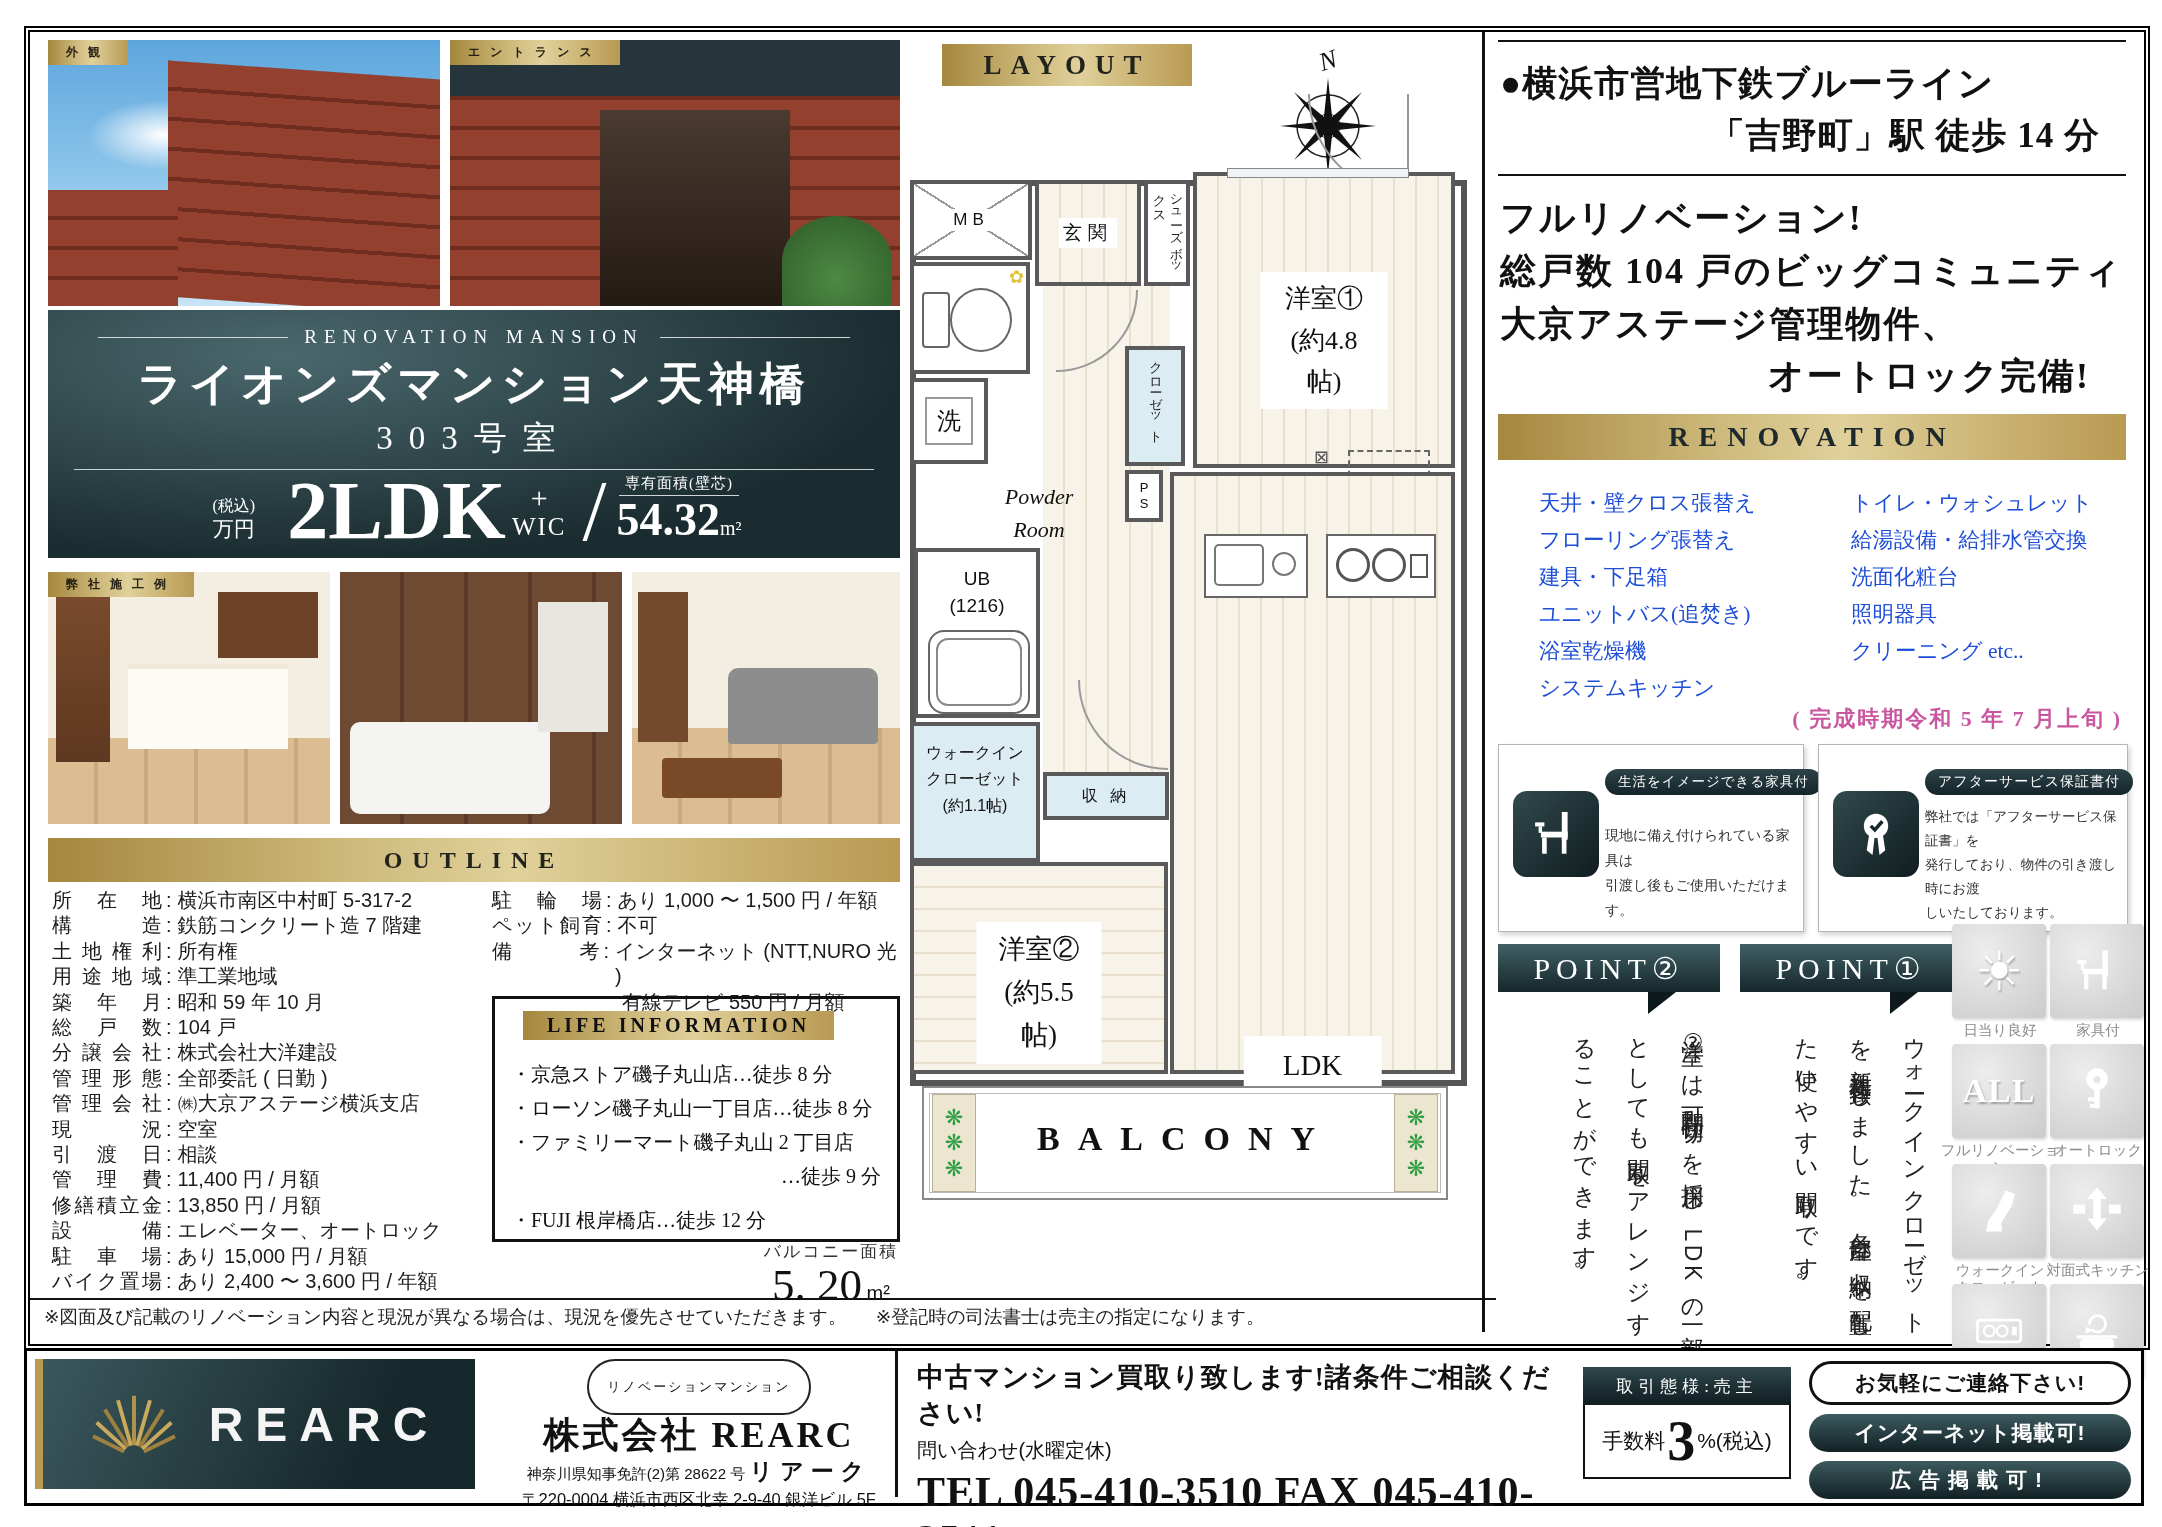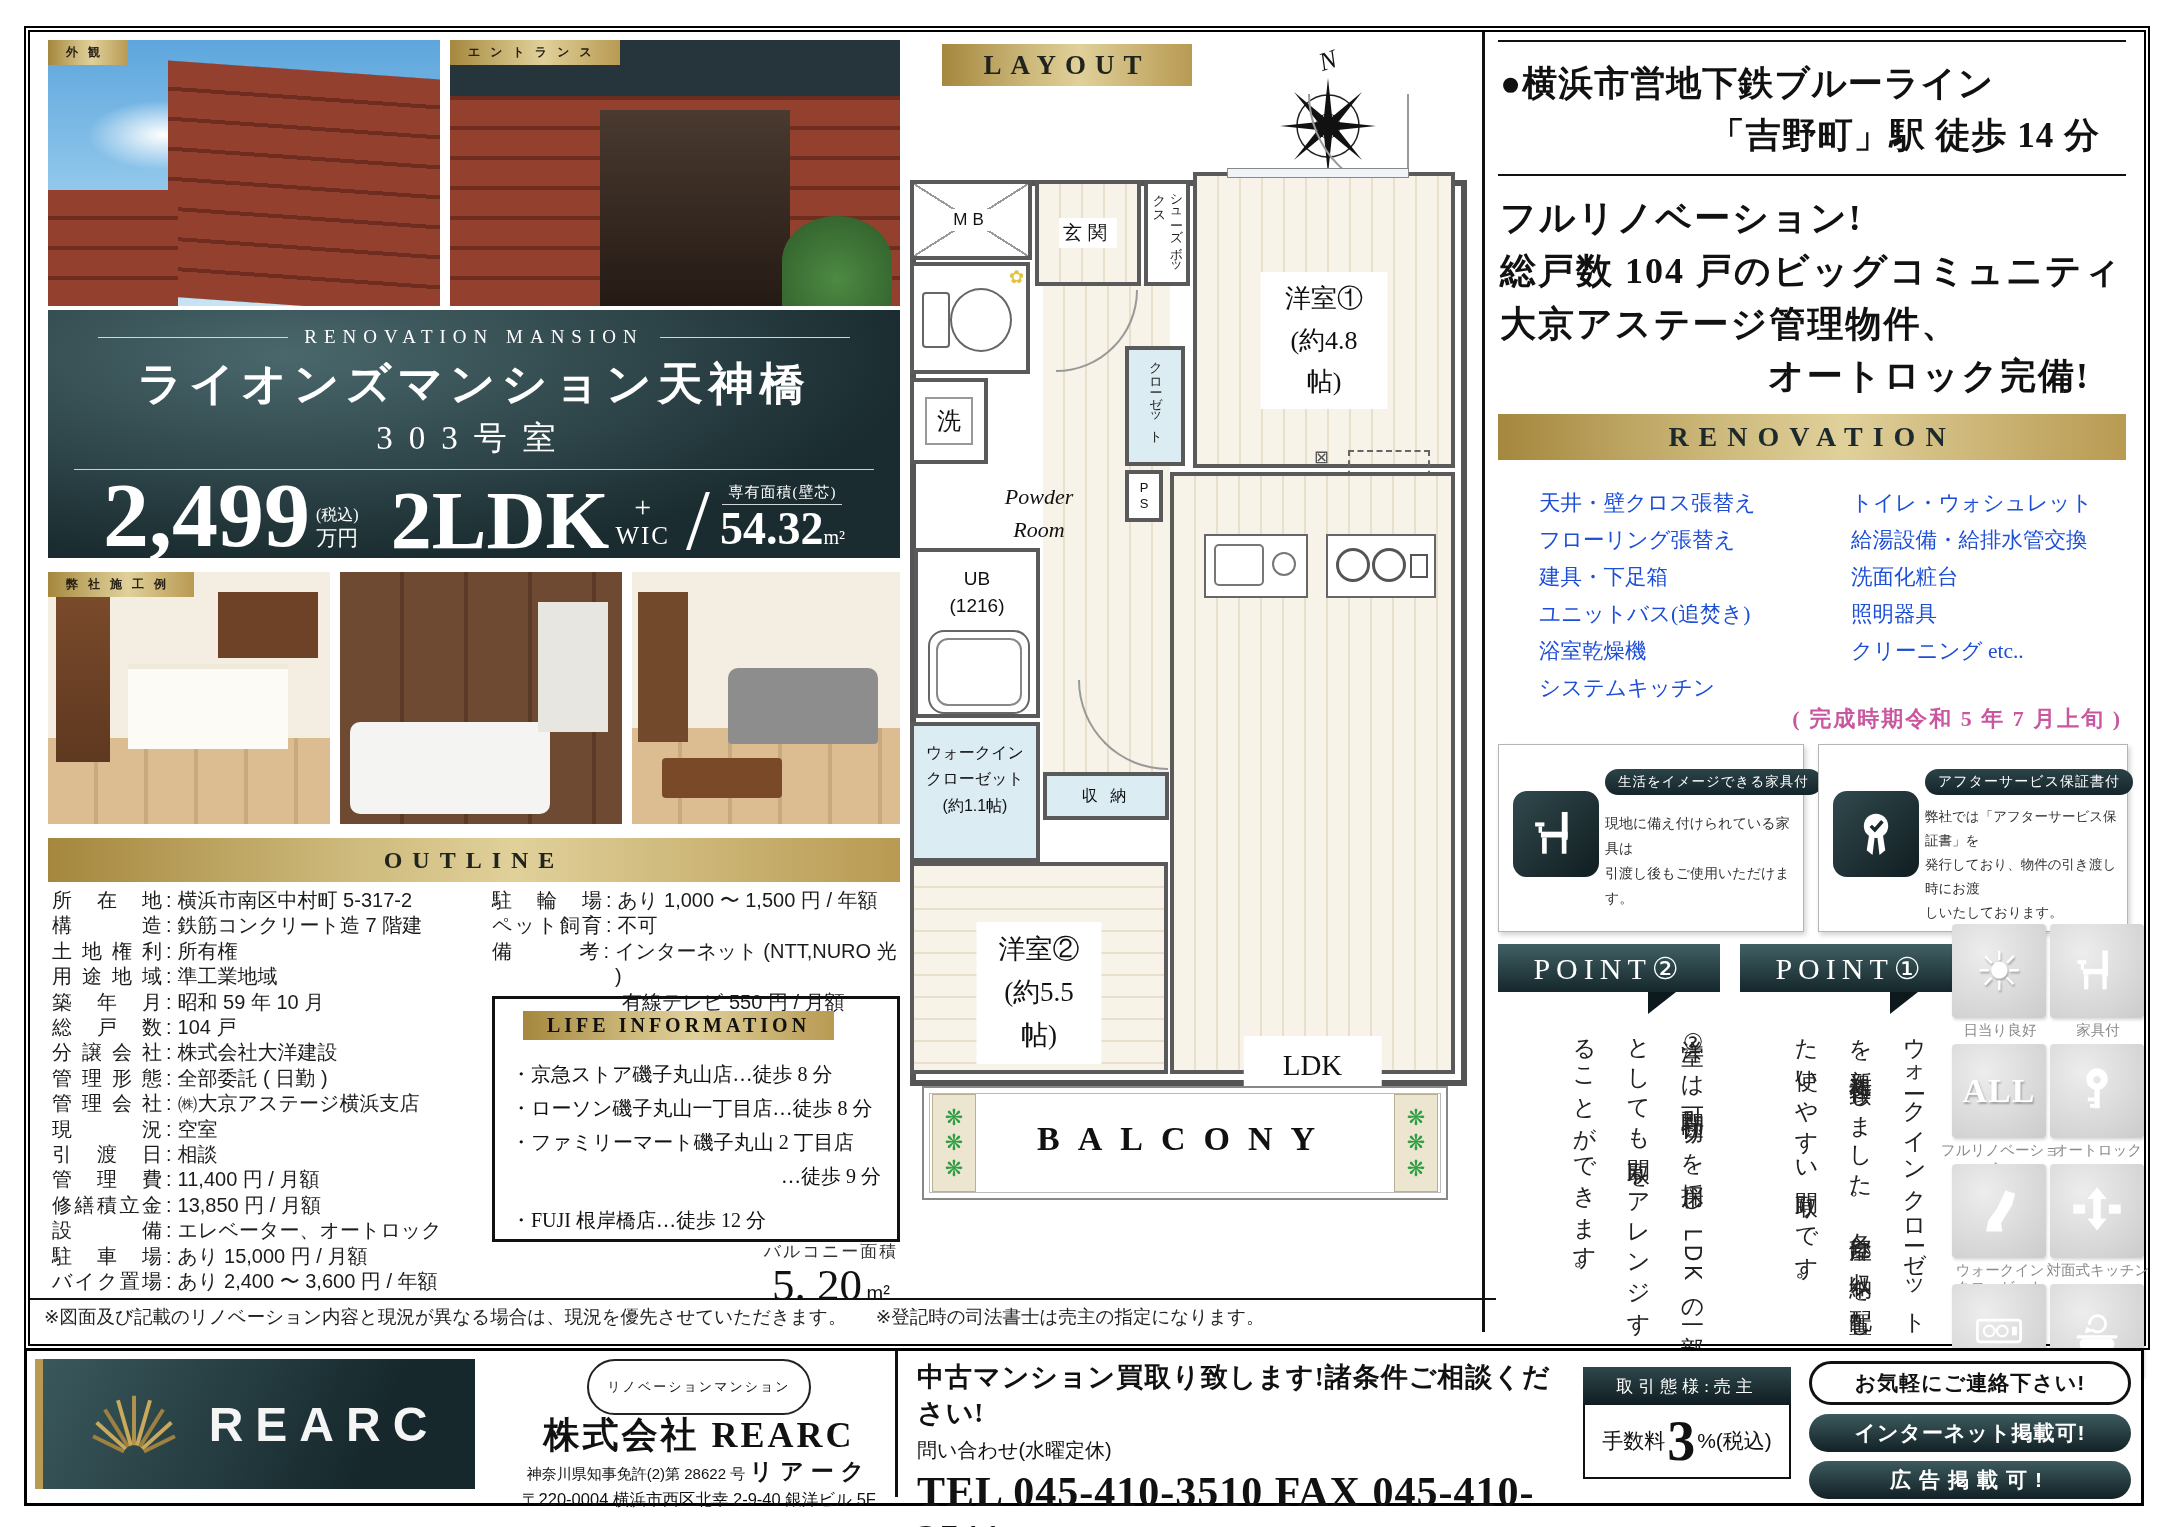--- a/index.html
+++ b/index.html
@@ -147,21 +147,20 @@
     <div class="titleblock serif">
       <div class="eyerow">
         <div class="eyeline"></div>
         <div style="font-size:19px;letter-spacing:7px;">RENOVATION MANSION</div>
         <div class="eyeline"></div>
       </div>
       <div class="t-name">ライオンズマンション天神橋</div>
       <div class="t-room">303号室</div>
       <div class="t-hr"></div>
       <div class="pricerow">
-        <div class="p-big">2,499</div>
         <div class="p-stack">
           <span style="font-size:16px;">(税込)</span>
           <span style="font-size:21px;">万円</span>
         </div>
         <div style="width:26px;"></div>
         <div class="p-big" style="font-size:82px;">2LDK</div>
         <div class="p-stack">
           <span style="font-size:30px;line-height:0.9;">+</span>
           <span style="font-size:25px;letter-spacing:2px;">WIC</span>
         </div>
@@ -493,21 +492,21 @@
           <rect x="60" y="12" width="10" height="48"></rect>
               <rect x="24" y="46" width="46" height="10"></rect>
           <rect x="26" y="56" width="8" height="28"></rect>
               <rect x="60" y="56" width="8" height="28"></rect>
           <rect x="14" y="30" width="16" height="7"></rect>
               <rect x="20" y="37" width="6" height="11"></rect>
         </g>
           </svg>
       </div>
       <div class="bpill">生活をイメージできる家具付</div>
-      <div class="btext pre" style="top:66px;">現地に備え付けられている家具は
+      <div class="btext pre" style="top:78px;">現地に備え付けられている家具は
 引渡し後もご使用いただけます。</div>
     </div>
     <div class="badgebox" style="left:1788px;top:712px;width:308px;">
       <div class="btile">
         <svg width="58" height="58" viewBox="0 0 100 100">
           <polygon points="38,52 48,52 44,86 34,78" fill="#fff"></polygon>
           <polygon points="62,52 52,52 56,86 66,78" fill="#fff"></polygon>
           <circle cx="50" cy="36" r="21" fill="#fff"></circle>
           <path d="M41 36 l7 7 l13 -15" stroke="#17292d" stroke-width="6" fill="none"></path>
         </svg>

